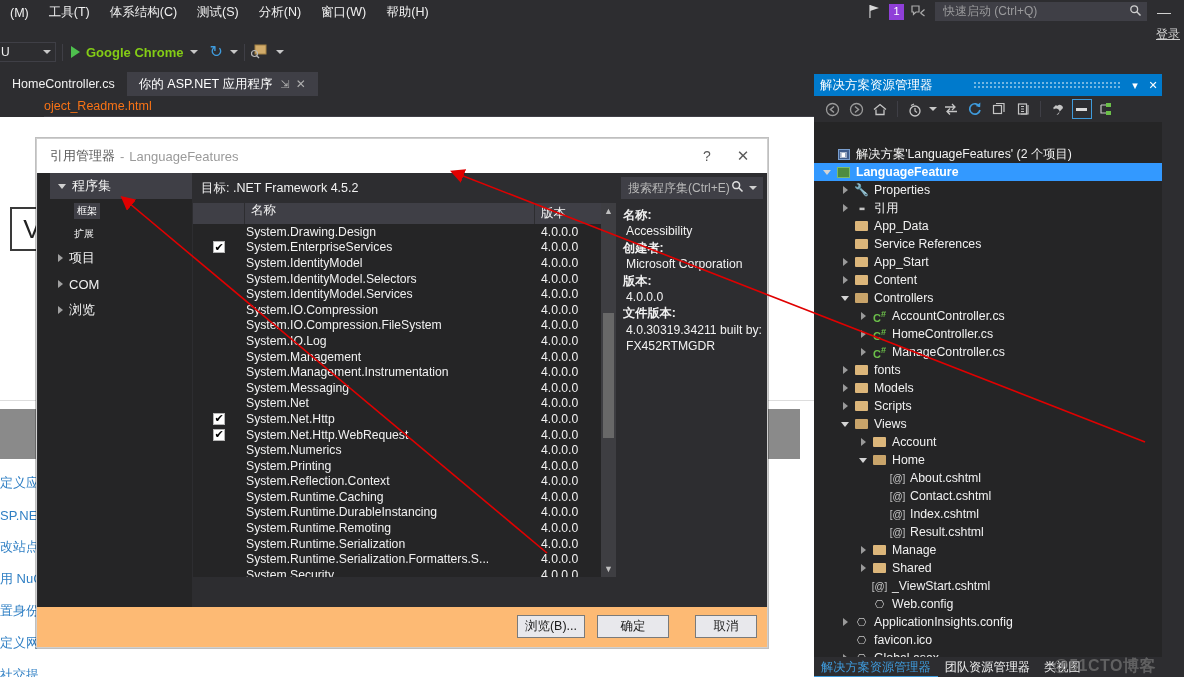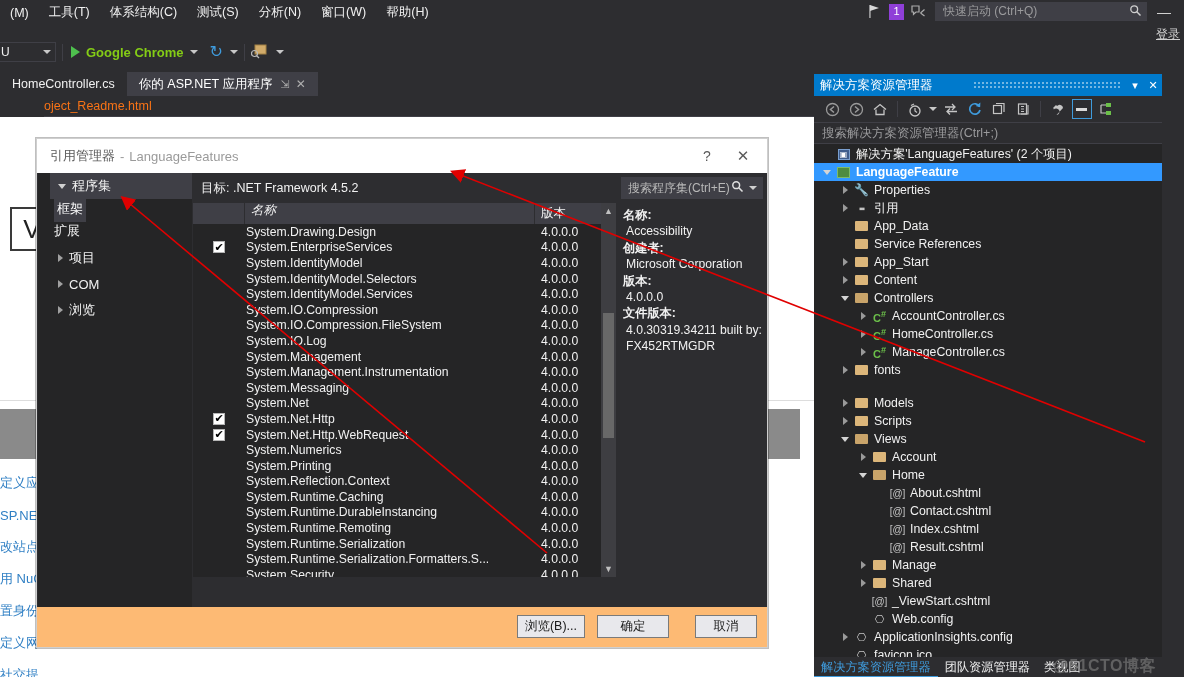--- a/index.html
+++ b/index.html
@@ -148,22 +148,22 @@
   
   .dlg-left { position: absolute; left: 1px; top: 0; width: 154px; height: 440px; background: #252526; }
   .dl-group {
     height: 26px; display: flex; align-items: center; padding-left: 8px;
     font-size: 13px; color: #f1f1f1; margin-left: 12px;
   }
   .dl-group.sel { background: #3f3f46; }
   .dl-arrow-dn { width: 0; height: 0; border-top: 5px solid #d0d0d0; border-left: 4px solid transparent; border-right: 4px solid transparent; margin-right: 6px; }
   .dl-arrow-rt { width: 0; height: 0; border-left: 5px solid #a0a0a0; border-top: 4px solid transparent; border-bottom: 4px solid transparent; margin-right: 6px; }
   .dl-child {
-    height: 23px; display: flex; padding-left: 16px;
-    font-size: 13px; color: #f1f1f1;
+    height: 23px; display: flex; align-items: center; padding-left: 36px;
+    font-size: 10px; color: #f1f1f1;
   }
   .dl-child.active { color: #ffffff; }
   .dl-child .chip { background: #3f3f46; padding: 1px 3px; }
 
   
   .dlg-target {
     position: absolute; left: 156px; top: 0; width: 420px; height: 30px;
     display: flex; align-items: center; padding-left: 8px; color: #f1f1f1; font-size: 12.5px;
   }
   
@@ -174,21 +174,21 @@
   }
   .srch-ic { position: absolute; right: 18px; color: #dcdcdc; }
   .srch-car { position: absolute; right: 5px; width: 0; height: 0; border-top: 4px solid #cfcfcf; border-left: 4px solid transparent; border-right: 4px solid transparent; }
 
   
   .lst-head {
     position: absolute; left: 156px; top: 30px; width: 420px; height: 21px;
     background: #3f3f46; display: flex; align-items: center; font-size: 12.5px; color: #f1f1f1;
   }
   .lh-chk { width: 52px; border-right: 1px solid #2d2d30; height: 21px; }
-  .lh-name { width: 290px; padding-left: 6px; border-right: 1px solid #2d2d30; height: 27px; line-height: 21px; font-style: italic; }
+  .lh-name { width: 290px; padding-left: 6px; border-right: 1px solid #2d2d30; height: 27px; line-height: 21px; }
   .lh-ver { flex: 1; padding-left: 6px; height: 21px; line-height: 21px; }
 
   .lst-body {
     position: absolute; left: 156px; top: 51px; width: 420px; height: 353px;
     background: #252526; overflow: hidden;
   }
   .asm-row { height: 15.6px; display: flex; align-items: center; font-size: 12.2px; color: #f1f1f1; white-space: nowrap; }
   .asm-chk { width: 52px; display: flex; align-items: center; justify-content: center; }
   .cbox {
     width: 12px; height: 12px; background: #ffffff; border: 1px solid #b5b5b5;
@@ -727,23 +727,20 @@
       </span>
       <span class="sei green">
         <svg width="16" height="15" viewBox="0 0 16 15">
             <path d="M3 3 L8 3 M3 3 V11 H8" fill="none" stroke="#c5c5c5" stroke-width="1.2"></path>
             <rect x="8" y="1" width="5" height="4" fill="#6cc04a"></rect>
             <rect x="8" y="9" width="5" height="4" fill="#6cc04a"></rect>
           </svg>
       </span>
     </div>
 
-    <div class="se-search">
-      <span>搜索解决方案资源管理器(Ctrl+;)</span>
-    </div>
 
     <div class="se-tree" id="se-tree">
         <div class="tnode" style="padding-left: 6px;">
           <span class="t-arrow"></span>
           <span class="t-icon">
             <span class="sln-ic">▣</span>
           </span>
           <span class="t-label">解决方案'LanguageFeatures' (2 个项目)</span>
         </div>
         <div class="tnode sel" style="padding-left: 6px;">
@@ -843,21 +840,21 @@
         </div>
         <div class="tnode" style="padding-left: 24px;">
           <span class="t-arrow">
             <span class="ar-r"></span>
           </span>
           <span class="t-icon">
             <span class="folder"></span>
           </span>
           <span class="t-label">fonts</span>
         </div>
-        <div class="tnode" style="padding-left: 24px; margin-top: 15px;">
+        <div class="tnode" style="padding-left: 24px;">
           <span class="t-arrow">
             <span class="ar-r"></span>
           </span>
           <span class="t-icon">
             <span class="folder"></span>
           </span>
           <span class="t-label">Models</span>
         </div>
         <div class="tnode" style="padding-left: 24px;">
           <span class="t-arrow">

